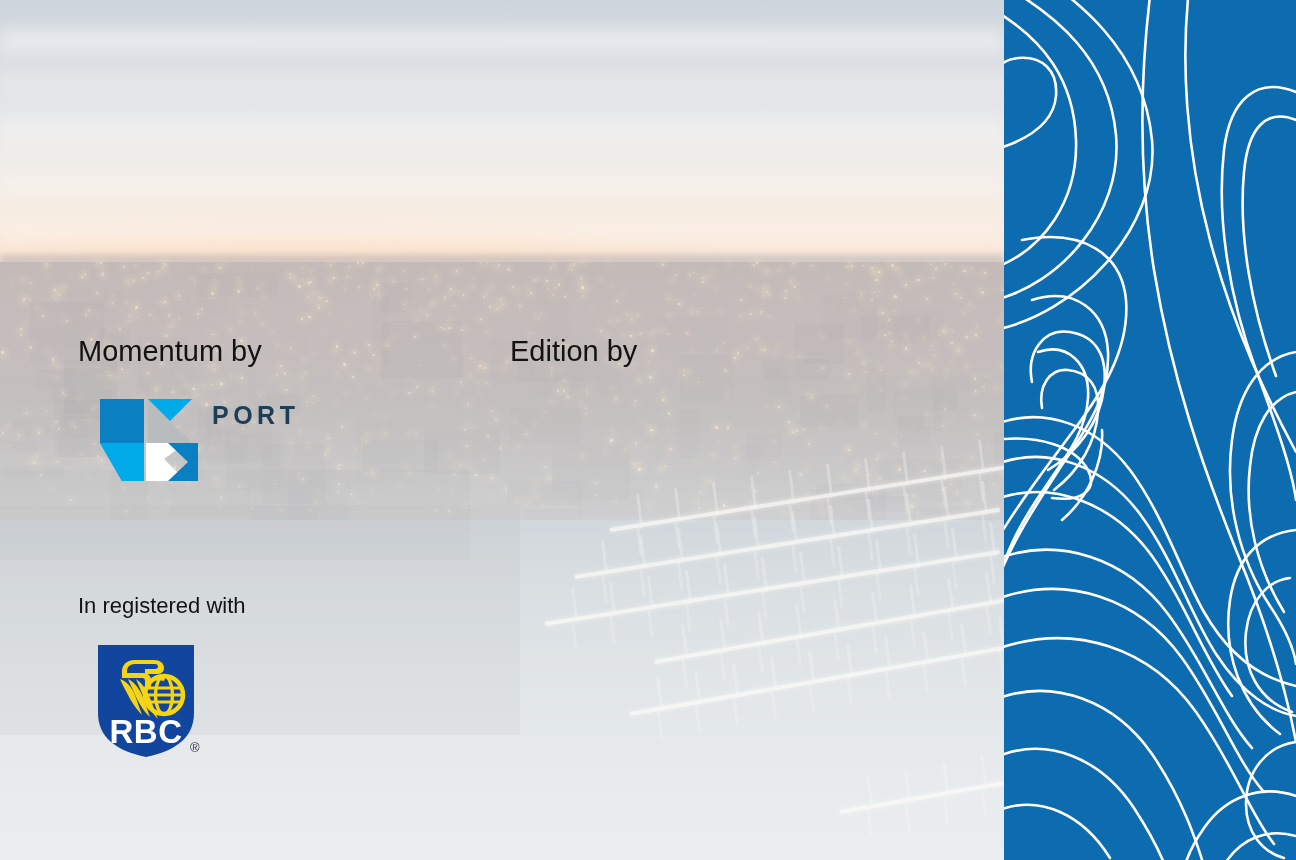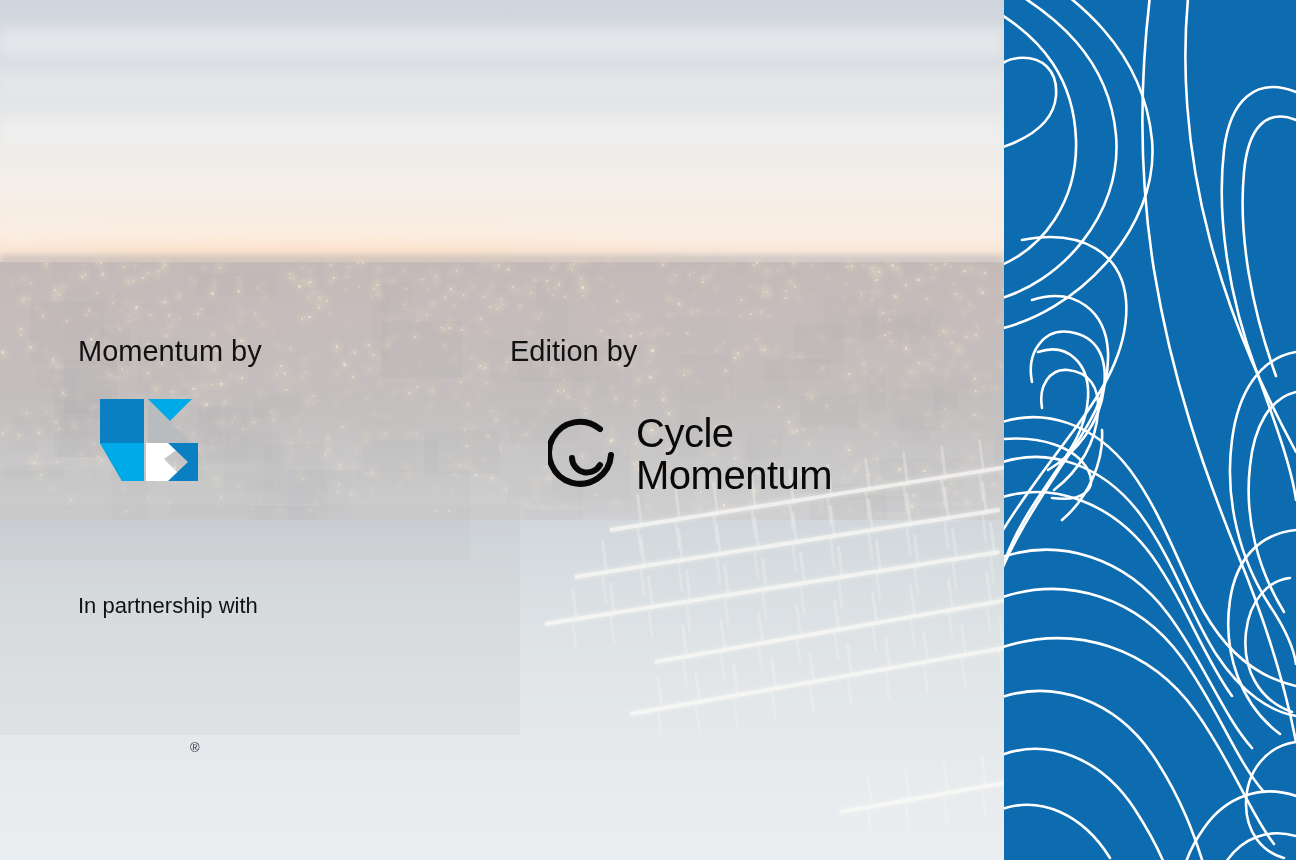--- a/index.html
+++ b/index.html
@@ -1257,36 +1257,42 @@
           <polygon points="44,44 44,82 66,60" fill="#ffffff" opacity="0"></polygon>
           <polygon points="48,44 48,82 92,82 92,44" fill="#ffffff" opacity="0"></polygon>
           <polygon points="46,44 46,82 86,82 64,60 86,44" fill="#ffffff"></polygon>
           <polygon points="86,44 64,60 86,82 98,70 98,56" fill="#0a7fc1" opacity="0"></polygon>
           <polygon points="68,44 98,44 98,82 68,82 88,63" fill="#0a7fc1"></polygon>
           <polygon points="22,82 44,82 44,44 0,44" fill="#00a9e8"></polygon>
           <polygon points="46,44 66,62 46,80" fill="#ffffff"></polygon>
         </svg>
       </div>
       <div class="pq-word">
+        <div class="pq-port">PORT</div>
       </div>
     </div>
 
     <div class="eyebrow eb-operated">Edition by</div>
 
-    <div class="cm">
-      <div class="cm-mark">
-        <svg width="74" height="74" viewBox="0 0 74 74">
-          <path d="M52,11 A31,31 0 1 0 63,37" fill="none" stroke="#090909" stroke-width="6" stroke-linecap="round"></path>
-          <path d="M24,40 A15,15 0 0 0 52,47" fill="none" stroke="#090909" stroke-width="6" stroke-linecap="round"></path>
-        </svg>
-      </div>
-      <div class="cm-word">
-        <div class="cm-l1">Cycle</div>
-        <div class="cm-l2">Momentum</div>
-      </div>
+
+    <div class="eyebrow eb-partner">In registered with</div>
+
+    <div class="rbc">
+      <svg width="96" height="112" viewBox="0 0 96 112">
+        <path d="M0,0 H96 V68 C96,92 78,106 48,112 C18,106 0,92 0,68 Z" fill="#12459e"></path>
+        <g fill="#f5d416">
+          <path d="M24,26 C24,20 29,15 36,15 L56,15 C62,15 66,18 66,23 C66,27 63,29 59,29 L47,29 L47,24 L57,24 C59,24 60,23 60,21.5 C60,20 59,19 57,19 L37,19 C32,19 29,22 29,26 L29,32 L24,32 Z"></path>
+          <path d="M22,34 C28,36 33,41 36,48 C39,55 41,62 44,70 C40,66 34,58 30,50 C27,44 24,39 22,34 Z"></path>
+          <path d="M30,34 C36,37 41,43 44,50 C47,57 49,64 52,72 C47,68 42,60 38,52 C35,45 32,39 30,34 Z"></path>
+          <path d="M38,34 C44,38 49,45 52,53 C55,60 57,67 60,74 C55,69 50,61 46,53 C43,46 40,39 38,34 Z"></path>
+          <path d="M24,28 L46,28 C50,28 53,31 53,35 L53,42 L47,42 L47,36 C47,34 46,33 44,33 L24,33 Z"></path>
+          <circle cx="66" cy="50" r="19" fill="none" stroke="#f5d416" stroke-width="4.5"></circle>
+          <ellipse cx="66" cy="50" rx="8.5" ry="19" fill="none" stroke="#f5d416" stroke-width="3.2"></ellipse>
+          <path d="M48.5,43 H83.5 M48.5,57 H83.5 M47,50 H85" stroke="#f5d416" stroke-width="3.2" fill="none"></path>
+          <path d="M52,36 C56,32 62,30 68,31 L66,36 C61,35 56,36 52,36 Z"></path>
+        </g>
+        <text x="48" y="98" font-family="'Liberation Sans',sans-serif" font-size="33" font-weight="700" fill="#ffffff" text-anchor="middle" letter-spacing="0.5">RBC</text>
+      </svg>
     </div>
-
-    <div class="eyebrow eb-partner">In partnership with</div>
-
     <div class="rbc-reg">®</div>
 
   </div>
 </div>
 
 </body></html>

